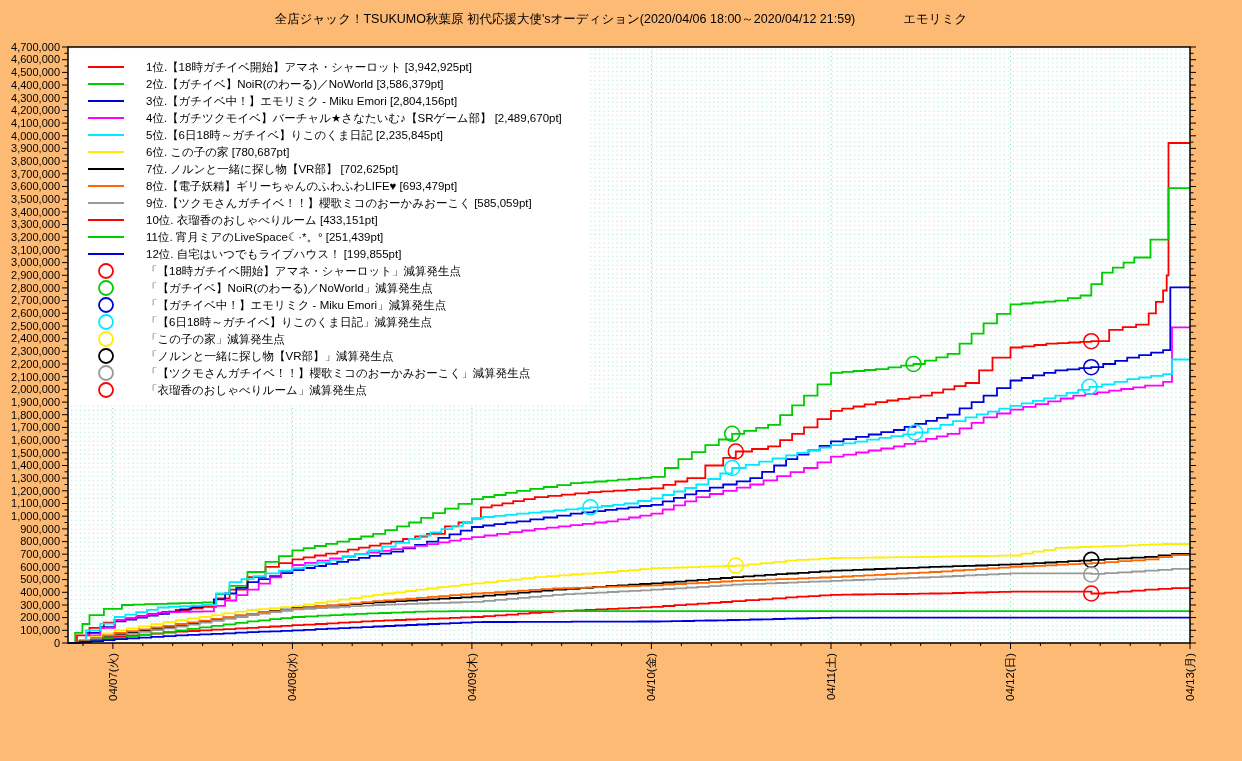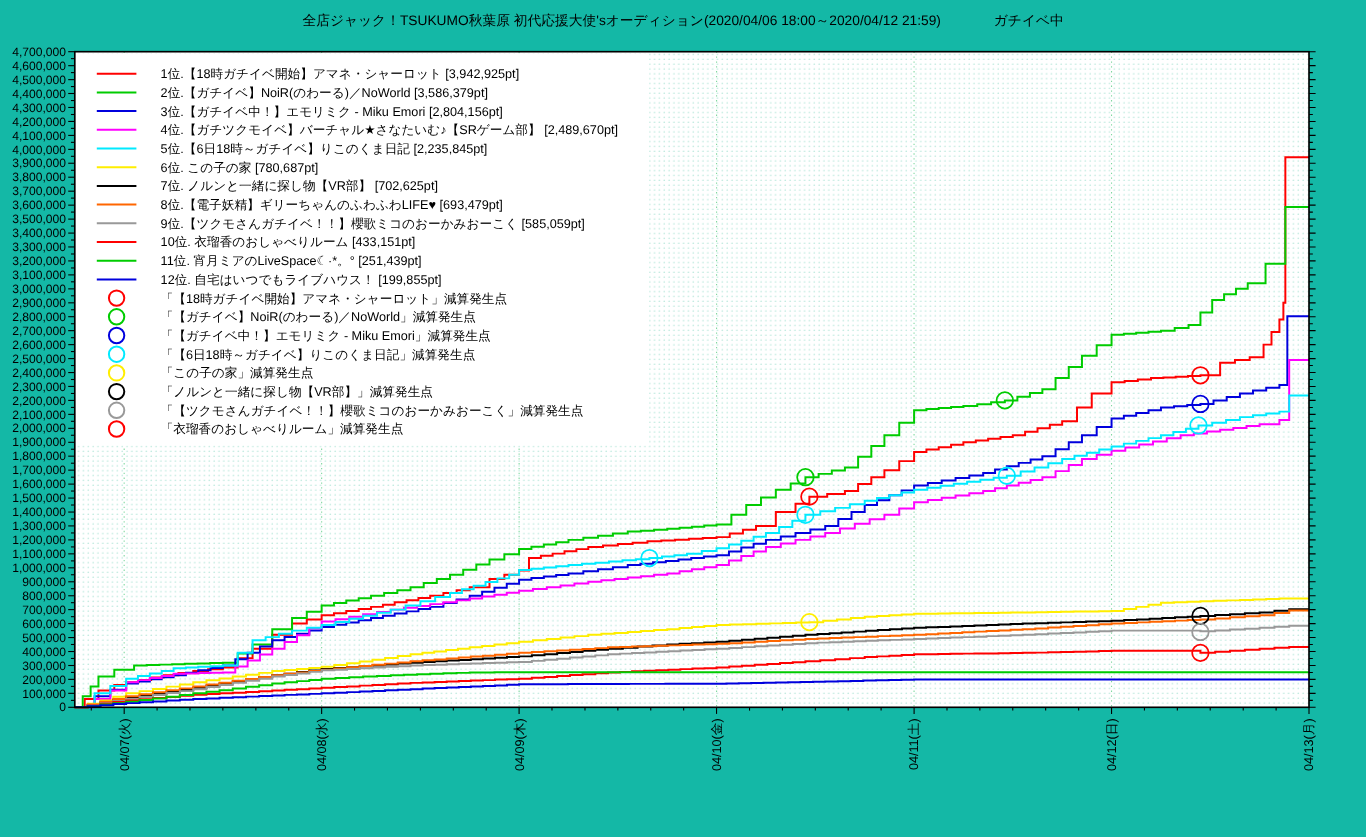--- a/index.html
+++ b/index.html
@@ -1,29 +1,29 @@
 <!DOCTYPE html>
 <html><head>
 <meta charset="utf-8">
 <style>
   html,body{margin:0;padding:0;background:#ffffff;}
   body{font-family:"Liberation Sans","DejaVu Sans",sans-serif;}
-  .page{position:relative;width:1242px;height:761px;background:#14b8a6;overflow:hidden;}
+  .page{position:relative;width:1242px;height:761px;background:#fdba74;overflow:hidden;}
   .title-row{position:absolute;top:11px;left:0;right:0;display:flex;justify-content:center;gap:48px;
              font-size:12.5px;color:#000;white-space:pre;}
   #chart-svg-holder{position:absolute;inset:0;}
   svg text{font-family:"Liberation Sans","DejaVu Sans",sans-serif;}
 </style>
 </head>
 <body>
 
 <div class="page">
   <div class="title-row">
     <span>全店ジャック！TSUKUMO秋葉原 初代応援大使'sオーディション(2020/04/06 18:00～2020/04/12 21:59)</span>
-    <span>ガチイベ中</span>
+    <span>エモリミク</span>
   </div>
   <div id="chart-svg-holder"><svg width="1242" height="761" viewBox="0 0 1242 761">
         <defs>
           <pattern id="dotgrid" width="4.4" height="4.4" patternUnits="userSpaceOnUse">
             <rect x="0" y="0" width="4.4" height="4.4" fill="#ffffff"></rect>
             <circle cx="1.1" cy="1.1" r="0.75" fill="#bfeadf"></circle>
           </pattern>
         </defs>
         <rect x="68" y="47" width="1122" height="596" fill="url(#dotgrid)"></rect>
         <line x1="112.88" y1="47" x2="112.88" y2="643" stroke="#7fd89f" stroke-width="1" stroke-dasharray="1.2,3.2"></line>

